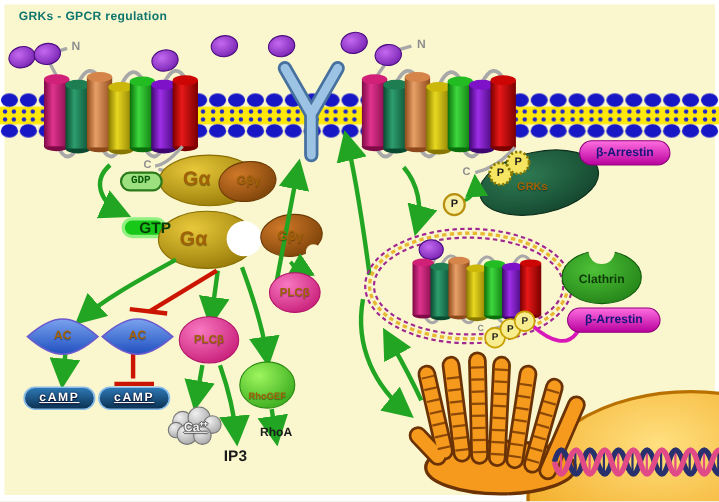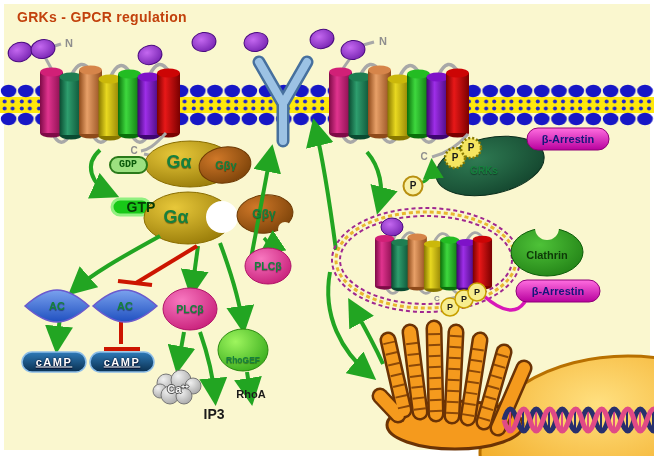--- a/index.html
+++ b/index.html
@@ -2,28 +2,28 @@
 <html><head>
 <meta charset="utf-8">
 <style>
   html,body{margin:0;padding:0;background:#e9e9e9;}
   .stage{position:relative;width:654px;height:456px;background:#ffffff;overflow:hidden;
          font-family:"Liberation Sans",sans-serif;}
   .canvas{position:absolute;left:4px;top:4px;width:646px;height:446px;background:#FAF7CF;}
   svg.art{position:absolute;left:0;top:0;}
   .lbl{position:absolute;transform:translate(-50%,-50%);font-weight:bold;white-space:nowrap;
        font-family:"Liberation Sans",sans-serif;line-height:1;}
-  .title{position:absolute;left:17px;top:9px;font-size:14px;font-weight:bold;color:#c2410c;
+  .title{position:absolute;left:17px;top:9px;font-size:11px;font-weight:bold;color:#0f766e;
          letter-spacing:.3px;}
-  .white{color:#15803d;text-shadow:0 1px 1px rgba(0,0,0,.4);}
+  .white{color:#a16207;text-shadow:0 1px 1px rgba(0,0,0,.4);}
   .gray{color:#8E8E8E;}
   .dkgreen{color:#0A5A0A;font-family:Liberation Mono, monospace;}
   .navy{color:#16167A;}
   .blk{color:#1a1a1a;}
-  .caText{color:#f4f4f4;text-shadow:-1px 0 #555,1px 0 #555,0 -1px #555,0 1px #555;}
+  .caText{color:#f4f4f4;text-shadow:-1px 0 #555,1px 0 #555,0 -1px #555,0 1px #555;text-decoration:underline;}
   .campText{letter-spacing:1.5px;color:#fff;text-shadow:0 1px 1px #002,0 0 2px #013;text-decoration:underline;}
 </style>
 </head>
 <body>
 
 <div class="stage">
   <div class="canvas"></div>
 
   <svg class="art" width="654" height="456" viewBox="0 0 654 456">
     <defs>

